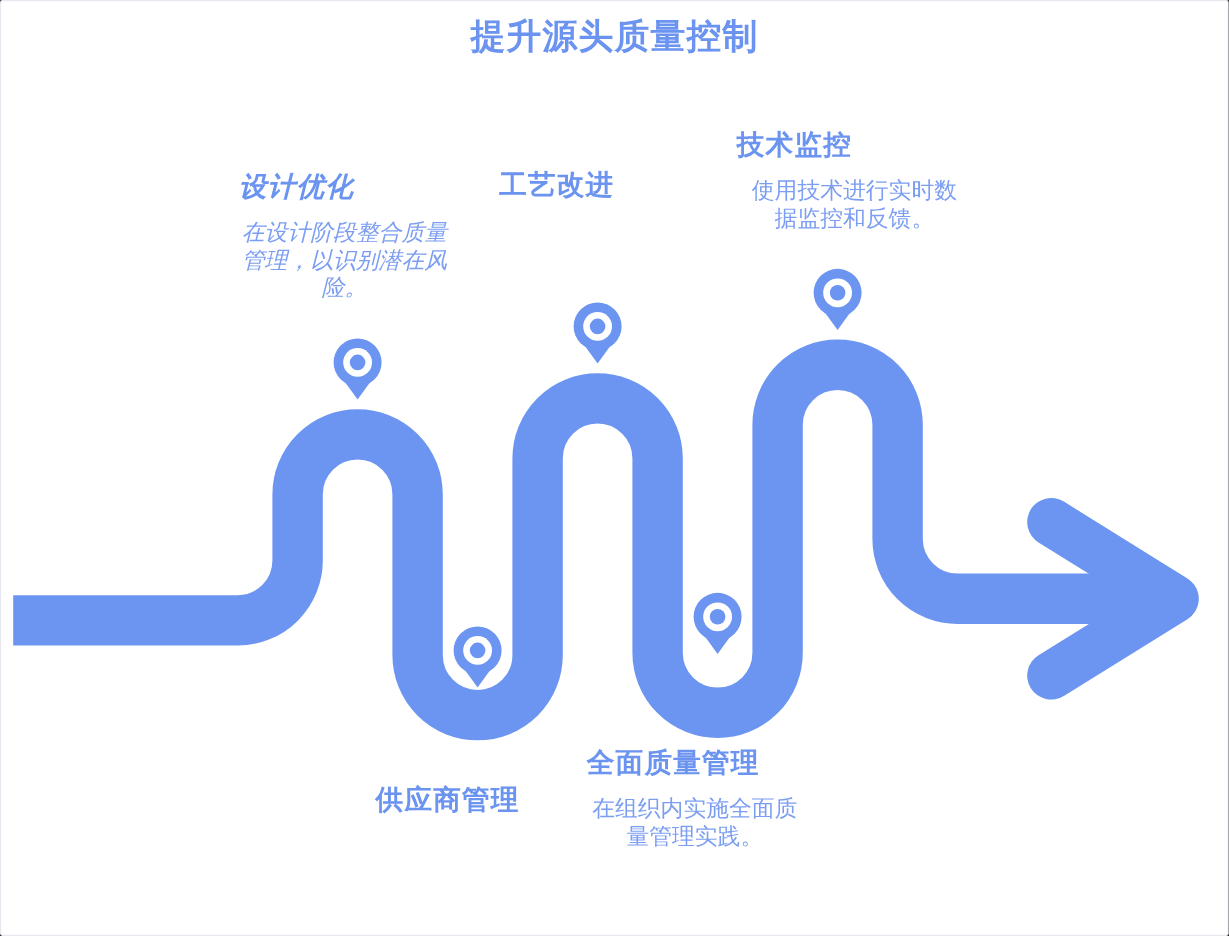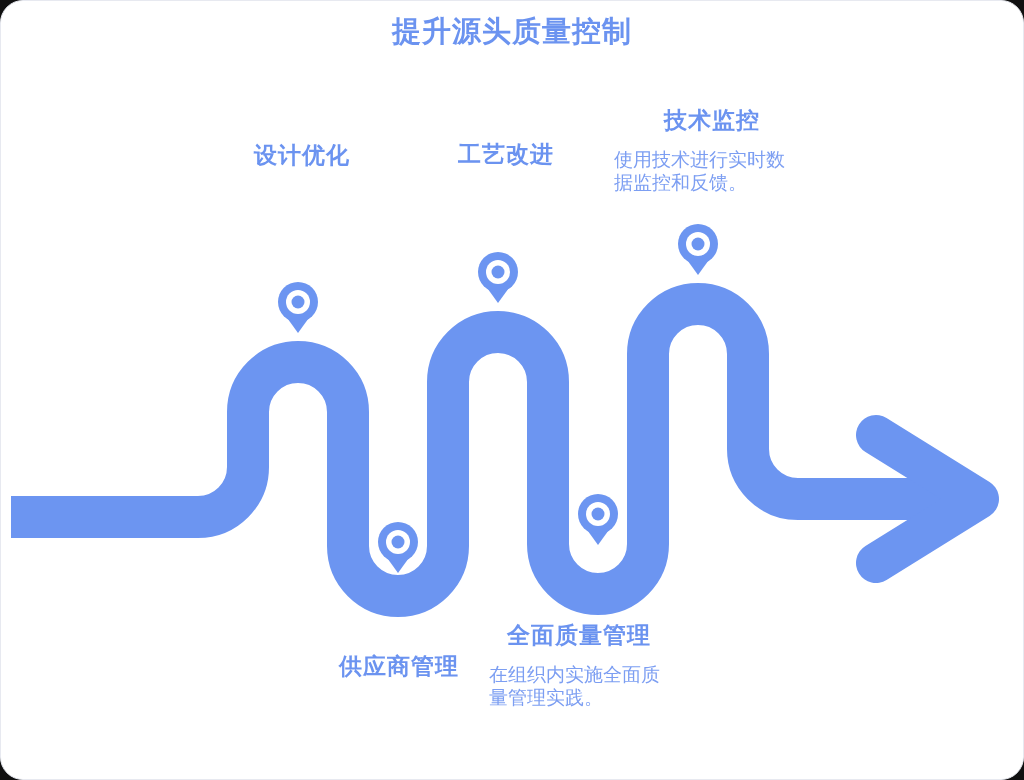--- a/index.html
+++ b/index.html
@@ -6,21 +6,21 @@
     margin: 0;
     padding: 0;
     background: #101010;
     font-family: "Liberation Sans", sans-serif;
   }
   #canvas {
     position: relative;
     width: 1024px;
     height: 780px;
     background: #ffffff;
-    border-radius: 23px;
+    border-radius: 2px;
     box-sizing: border-box;
     border: 1px solid #e7e9f0;
     overflow: hidden;
   }
   #main-title {
     position: absolute;
     top: 12px;
     left: 0;
     width: 100%;
     text-align: center;
@@ -37,32 +37,33 @@
   }
   .milestone {
     position: absolute;
   }
   .milestone h2 {
     margin: 0 0 13px 0;
     font-size: 23px;
     line-height: 30px;
     font-weight: bold;
     letter-spacing: 1px;
-    text-align: center;
+    text-align: left;
     color: var(--heading, #6b93f0);
   }
   .milestone p {
     margin: 0;
     font-size: 19px;
     line-height: 23px;
+    text-align: center;
     white-space: pre-line;
     color: var(--body, #7c9ef2);
   }
   
-  #ms-0 { left: 213px; top: 139px; width: 176px; }
+  #ms-0 { left: 198px; top: 139px; width: 176px; font-style: italic; }
   #ms-1 { left: 312px; top: 650px; width: 172px; }
   #ms-2 { left: 415px; top: 138px; width: 180px; }
   #ms-3 { left: 488px; top: 619px; width: 180px; }
   #ms-4 { left: 613px; top: 104px; width: 196px; }
 </style>
 </head>
 <body>
 
 <div id="canvas">
 
@@ -115,20 +116,23 @@
     <g transform="translate(697,243)">
       <path d="M -13 13 L 0 31 L 13 13 Z" fill="var(--accent, #6c95f1)"></path>
       <circle r="20" fill="var(--accent, #6c95f1)"></circle>
       <circle r="12" fill="#ffffff"></circle>
       <circle r="6.5" fill="var(--accent, #6c95f1)"></circle>
     </g>
   </svg>
 
   <div class="milestone" id="ms-0">
     <h2>设计优化</h2>
+    <p>在设计阶段整合质量
+管理，以识别潜在风
+险。</p>
   </div>
 
   <div class="milestone" id="ms-1">
     <h2>供应商管理</h2>
   </div>
 
   <div class="milestone" id="ms-2">
     <h2>工艺改进</h2>
   </div>
 

